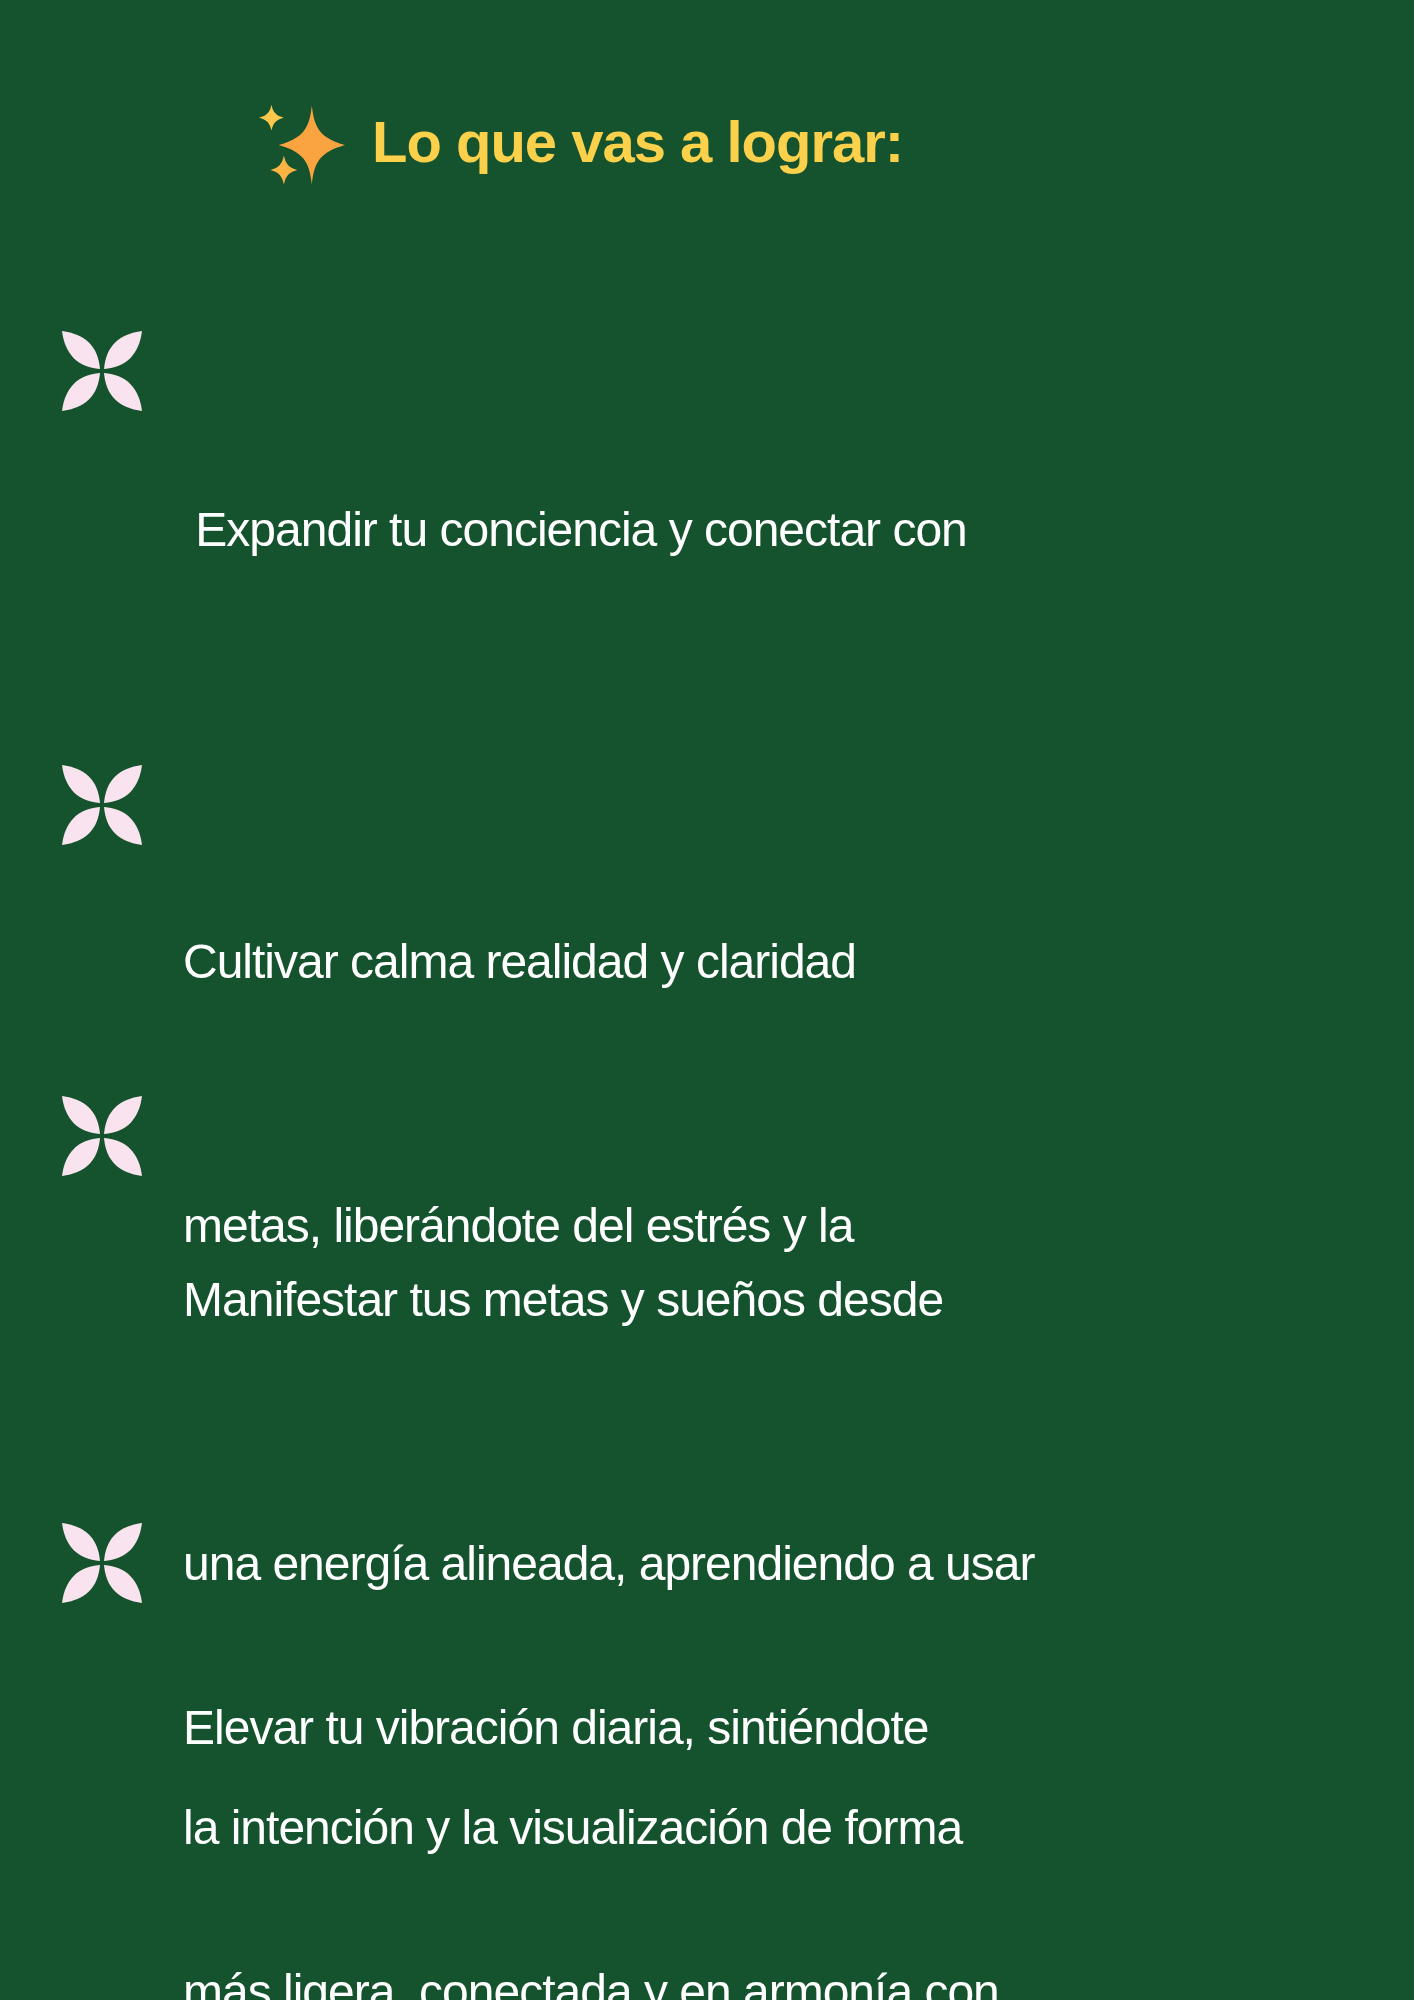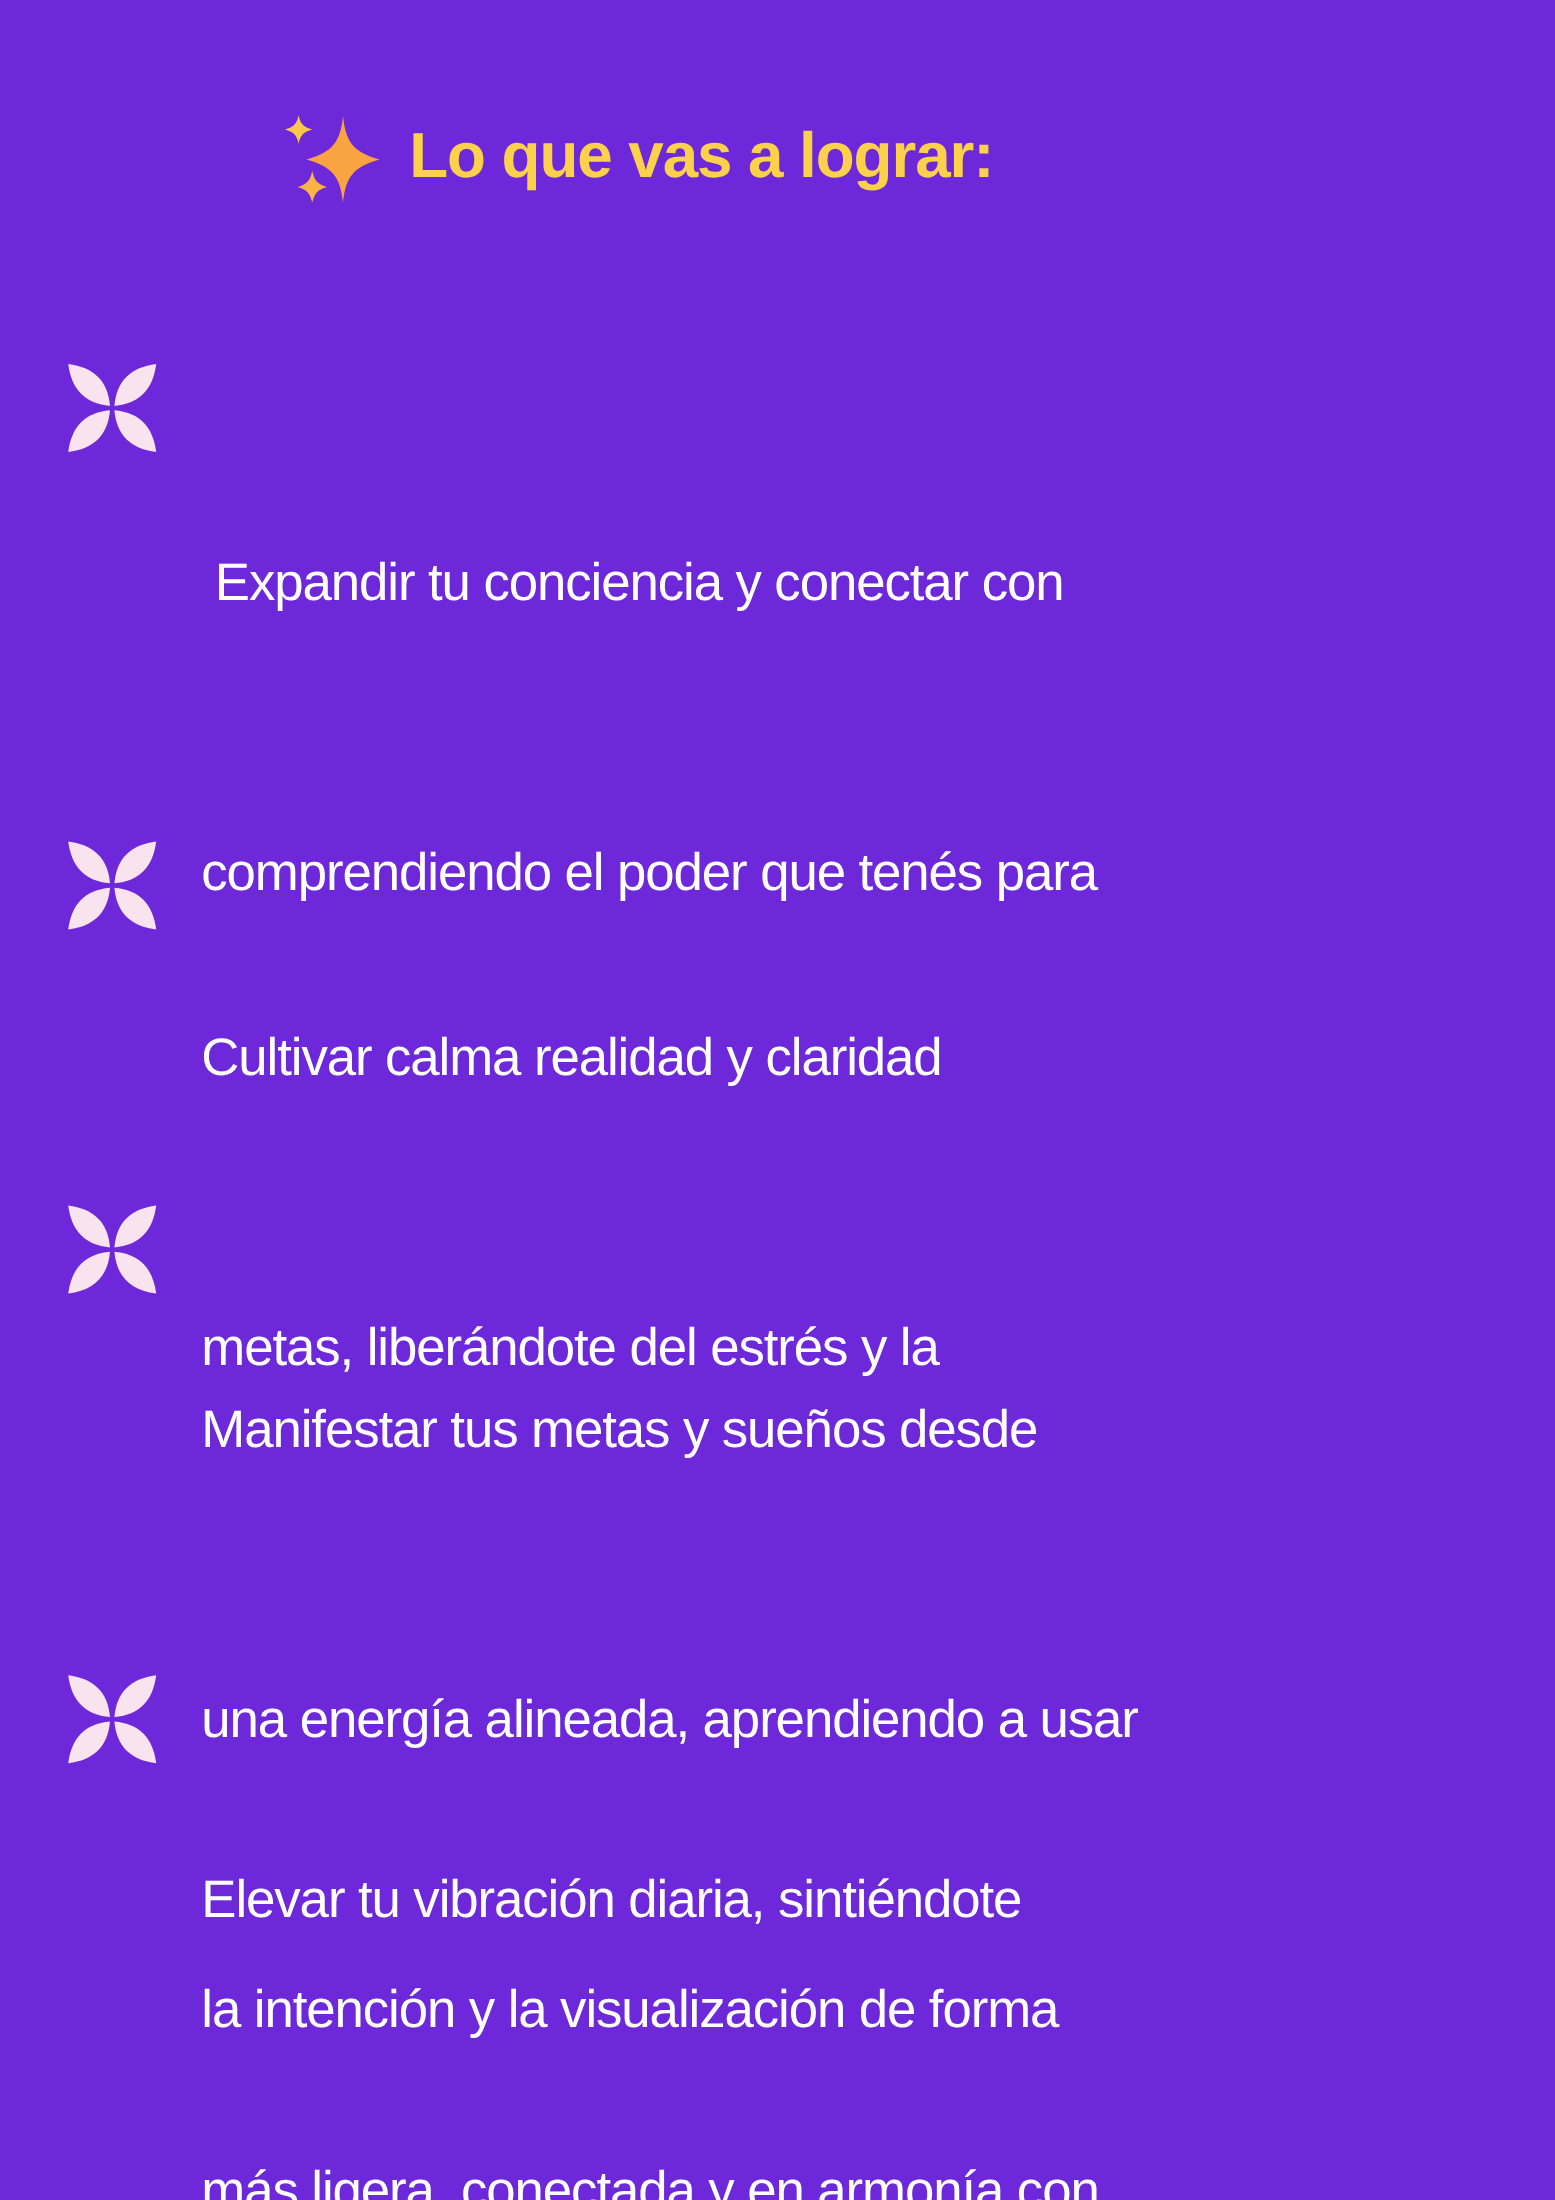--- a/index.html
+++ b/index.html
@@ -4,21 +4,21 @@
 <style>
   html, body {
     margin: 0;
     padding: 0;
     background: #2e3350;
   }
   .page {
     position: relative;
     width: 1414px;
     height: 2000px;
-    background: #6d28d9;
+    background: #14532d;
     overflow: hidden;
     font-family: "Liberation Sans", sans-serif;
   }
 
   
   .title-row {
     position: absolute;
     left: 258px;
     top: 96px;
     display: flex;
@@ -83,21 +83,20 @@
   <svg id="flower-1" class="flower-icon" viewBox="0 0 88 88" xmlns="http://www.w3.org/2000/svg" aria-hidden="true">
     <g fill="#F8E3EE">
       <path d="M42,42 C19,40 7,27 4,4 C27,7 40,19 42,42 Z"></path>
       <path d="M46,42 C69,40 81,27 84,4 C61,7 48,19 46,42 Z"></path>
       <path d="M42,46 C19,48 7,61 4,84 C27,81 40,69 42,46 Z"></path>
       <path d="M46,46 C69,48 81,61 84,84 C61,81 48,69 46,46 Z"></path>
     </g>
   </svg>
   <div id="text-1" class="bullet-text">
     <div> Expandir tu conciencia y conectar con</div>
-    <div>comprendiendo el poder que tenés para</div>
   </div>
 
   <svg id="flower-2" class="flower-icon" viewBox="0 0 88 88" xmlns="http://www.w3.org/2000/svg" aria-hidden="true">
     <g fill="#F8E3EE">
       <path d="M42,42 C19,40 7,27 4,4 C27,7 40,19 42,42 Z"></path>
       <path d="M46,42 C69,40 81,27 84,4 C61,7 48,19 46,42 Z"></path>
       <path d="M42,46 C19,48 7,61 4,84 C27,81 40,69 42,46 Z"></path>
       <path d="M46,46 C69,48 81,61 84,84 C61,81 48,69 46,46 Z"></path>
     </g>
   </svg>

